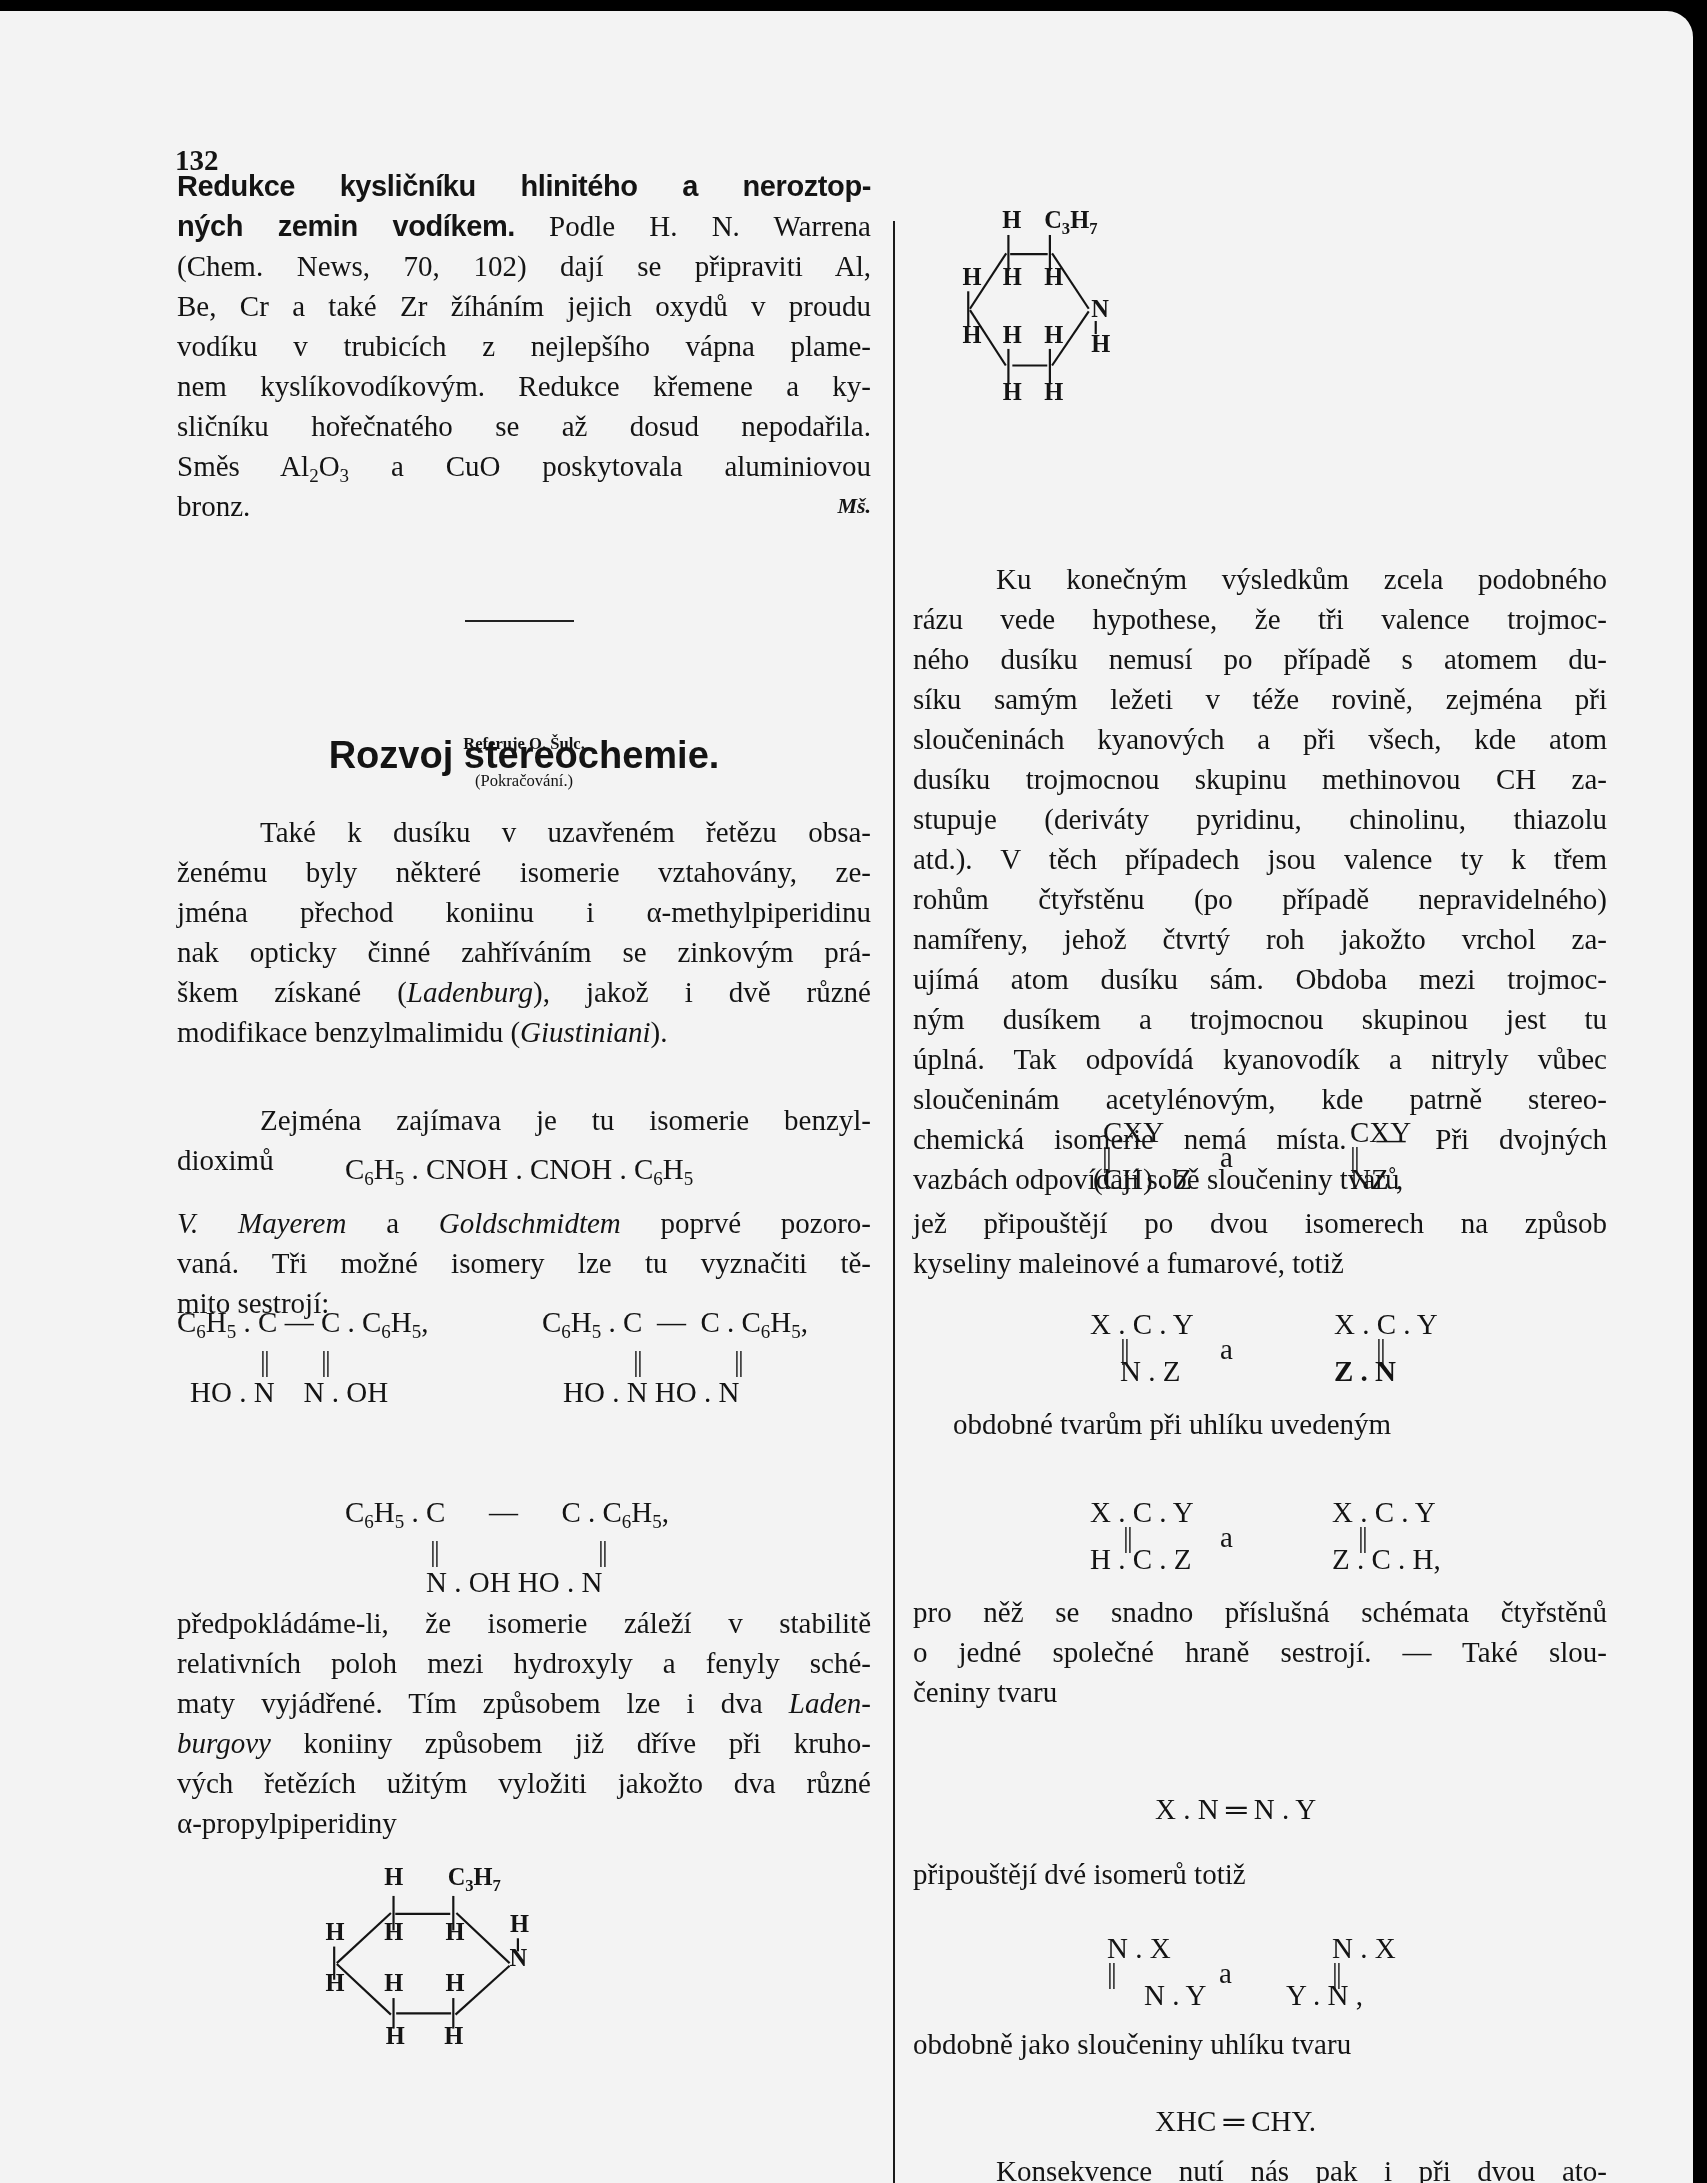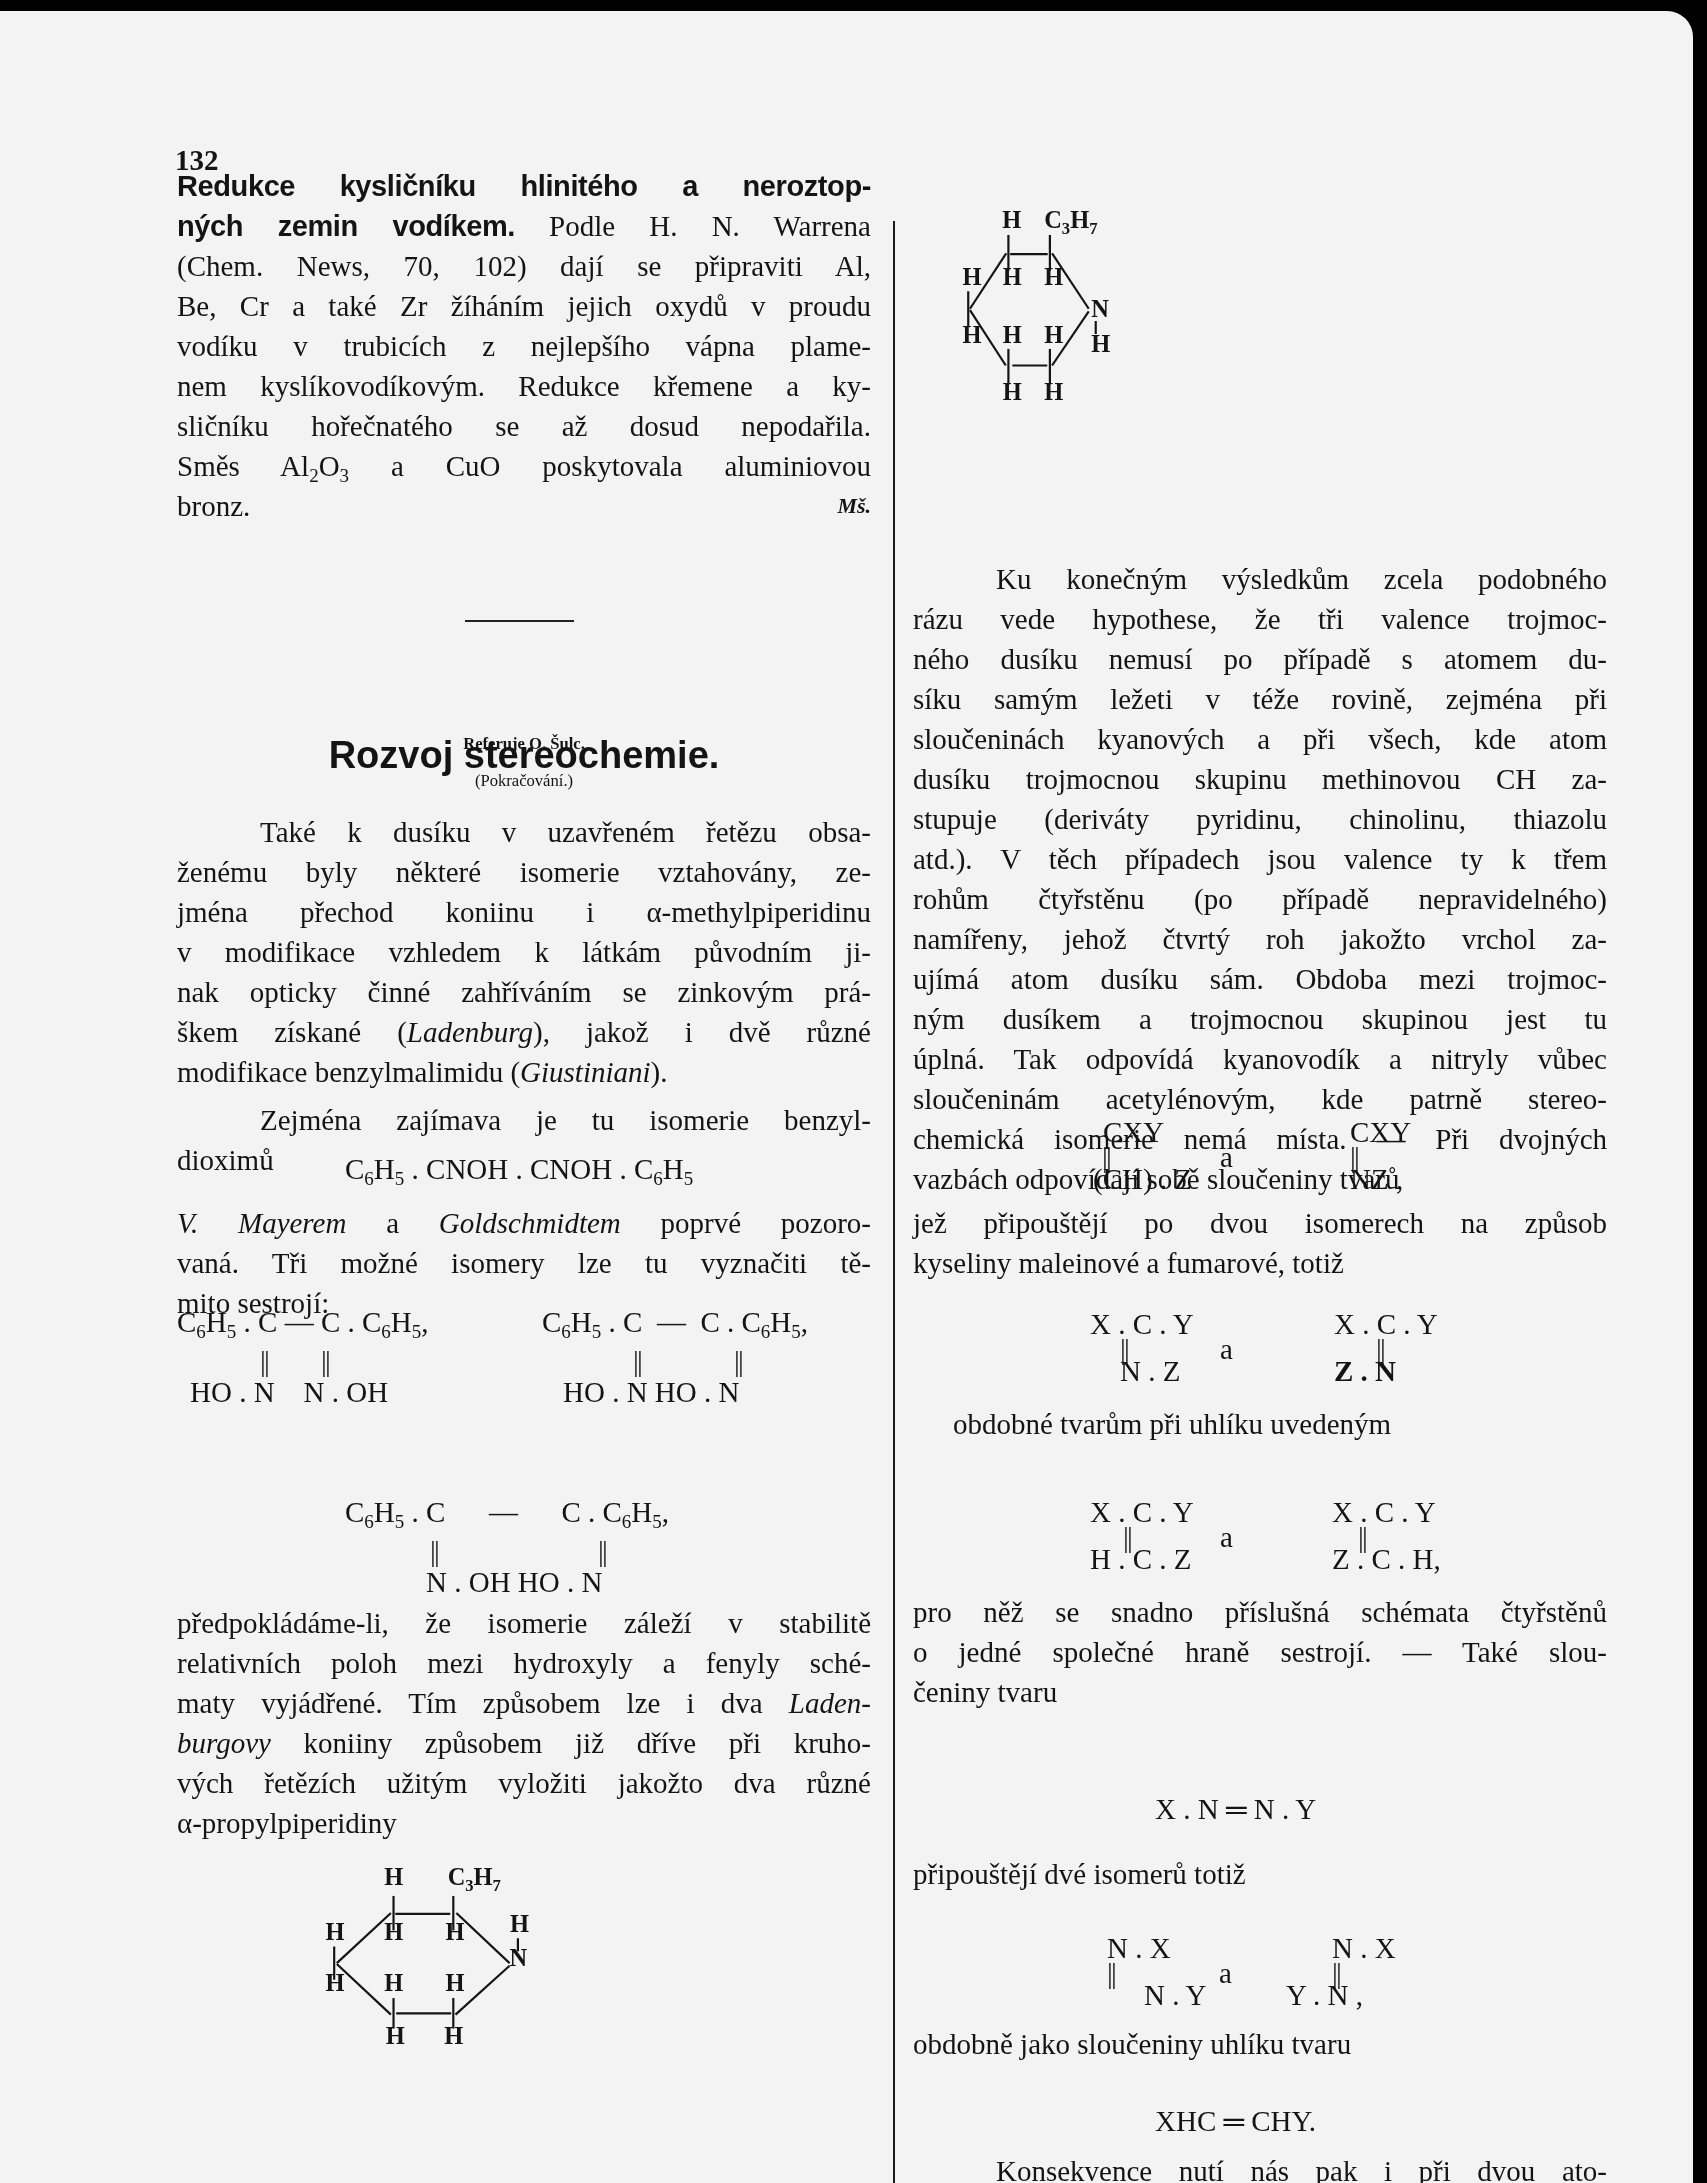--- a/index.html
+++ b/index.html
@@ -66,21 +66,20 @@
     <div class="rule-short" style="left:288px;top:609px;"></div>
 
     <div class="heading" style="top:675px;">Rozvoj stereochemie.</div>
     <div class="subhead" style="top:723px;">Referuje O. Šulc.</div>
     <div class="subhead" style="top:760px;font-weight:normal;">(Pokračování.)</div>
 
     <div class="para" style="top:801px;">
       <div class="line indent">Také k dusíku v uzavřeném řetězu obsa-</div>
       <div class="line">ženému byly některé isomerie vztahovány, ze-</div>
       <div class="line">jména přechod koniinu i α-methylpiperidinu</div>
-      <div class="line">v modifikace vzhledem k látkám původním ji-</div>
       <div class="line">nak opticky činné zahříváním se zinkovým prá-</div>
       <div class="line"><span>škem získané (</span><i>Ladenburg</i><span>), jakož i dvě různé</span></div>
       <div class="line" style="text-align-last:left;"><span>modifikace benzylmalimidu (</span><i>Giustiniani</i><span>).</span></div>
     </div>
 
     <div class="para" style="top:1089px;">
       <div class="line indent">Zejména zajímava je tu isomerie benzyl-</div>
       <div class="line" style="text-align-last:left;">dioximů</div>
     </div>
 

